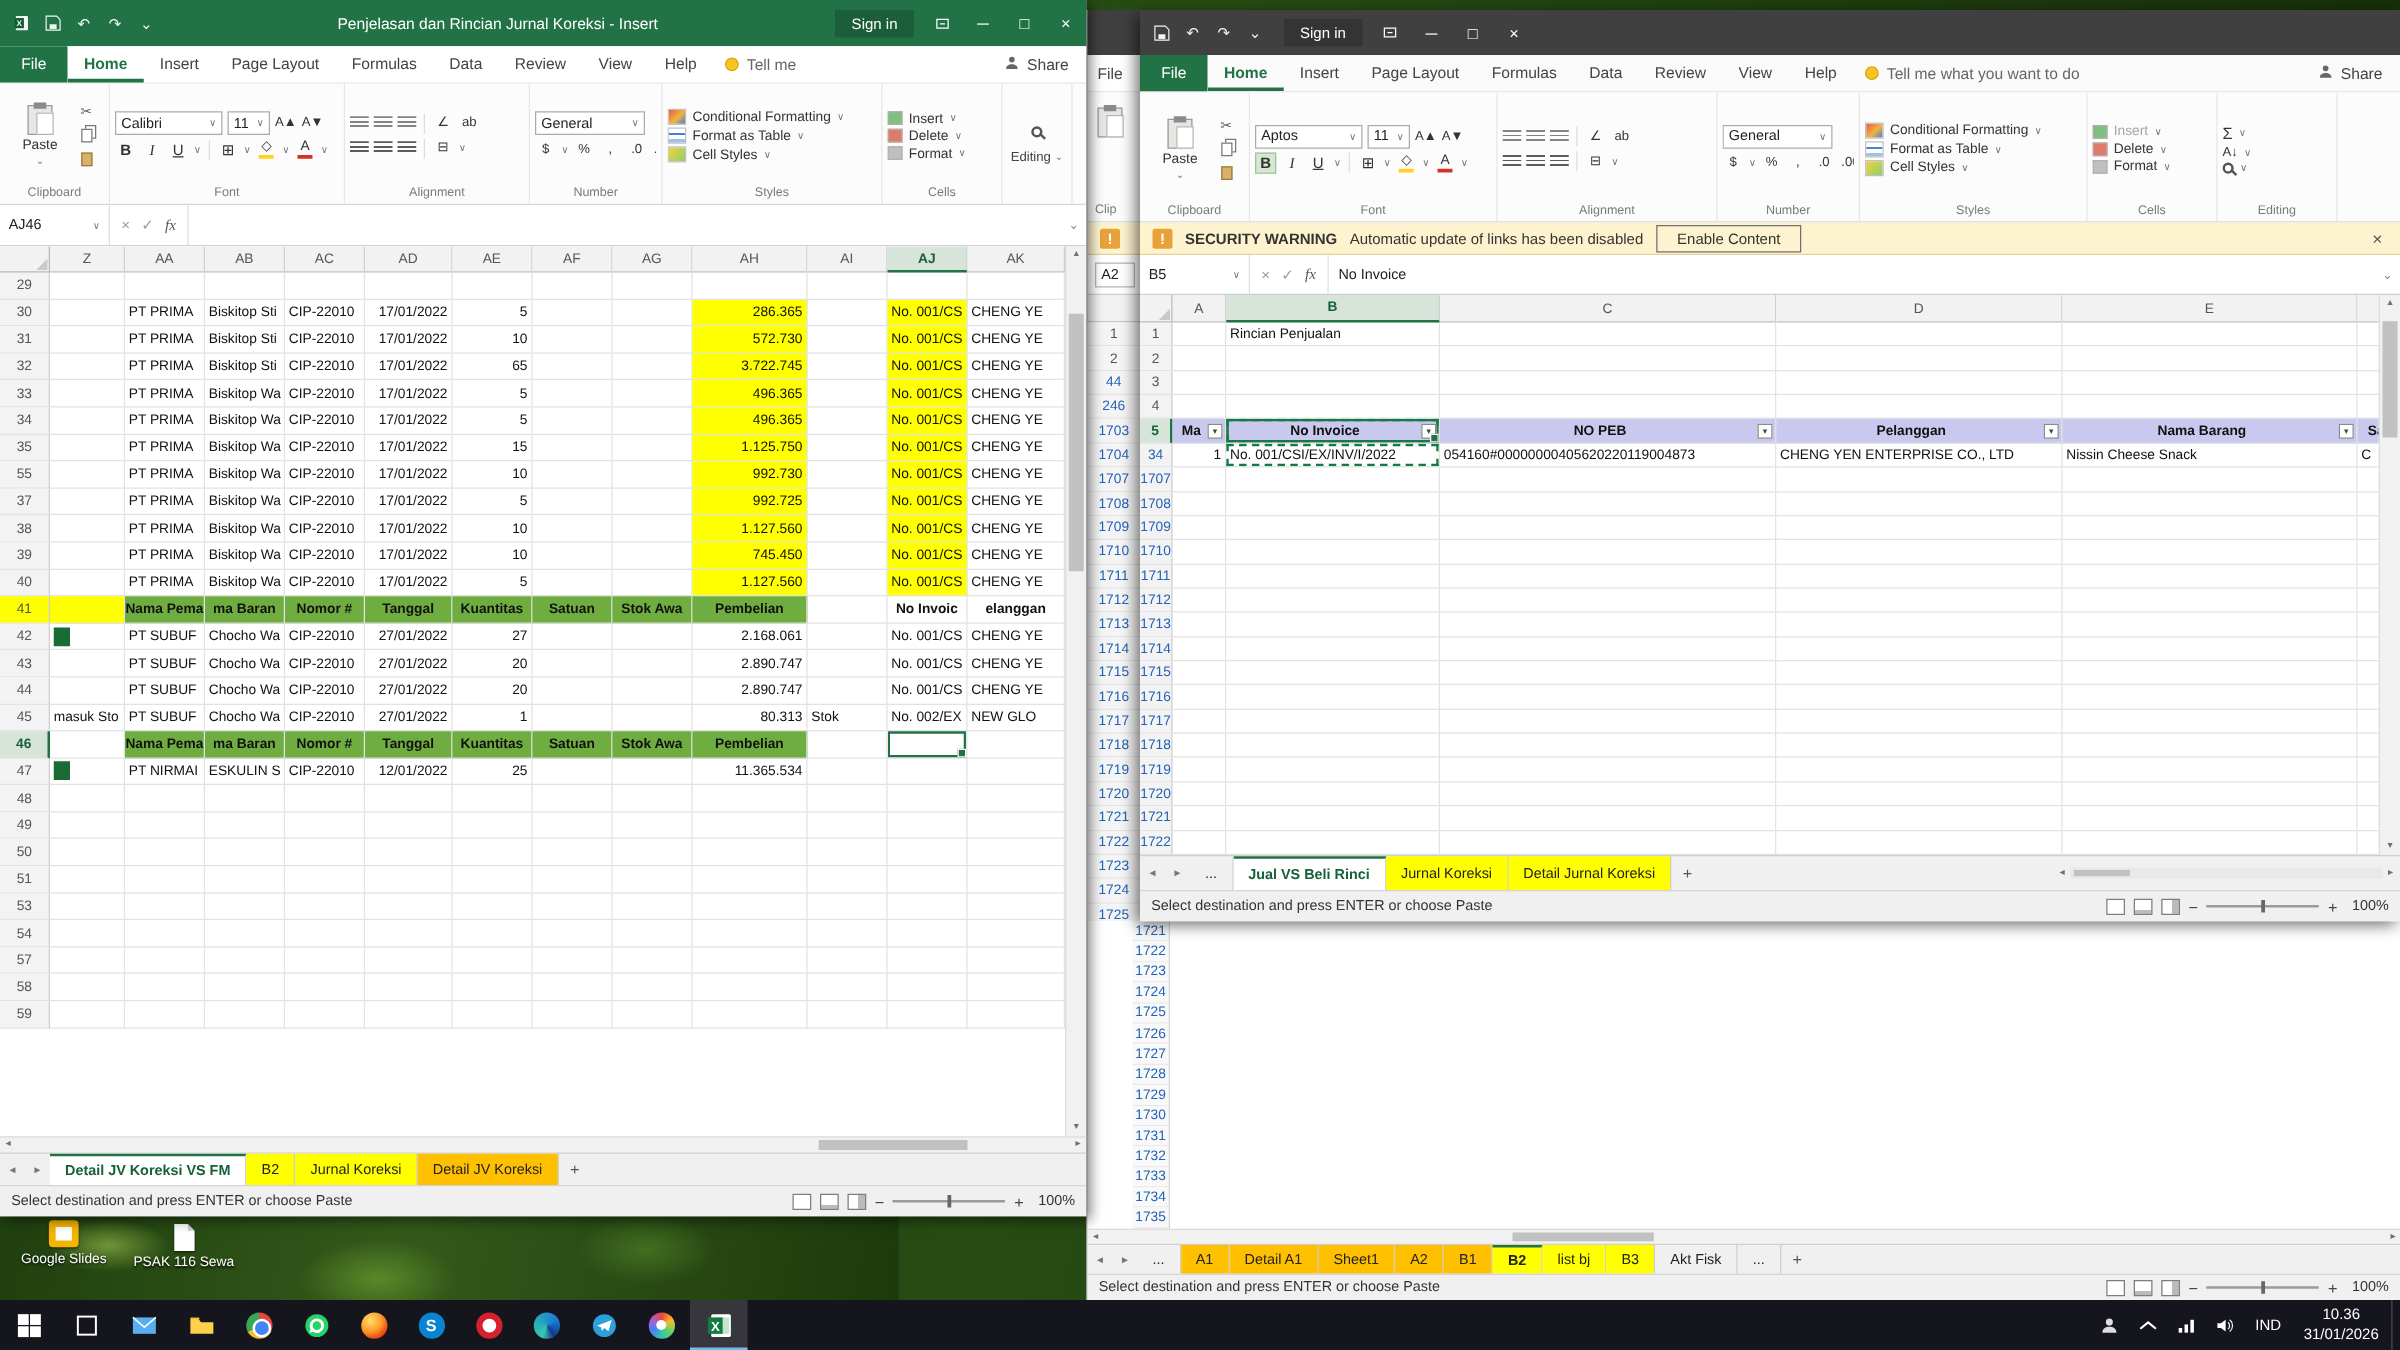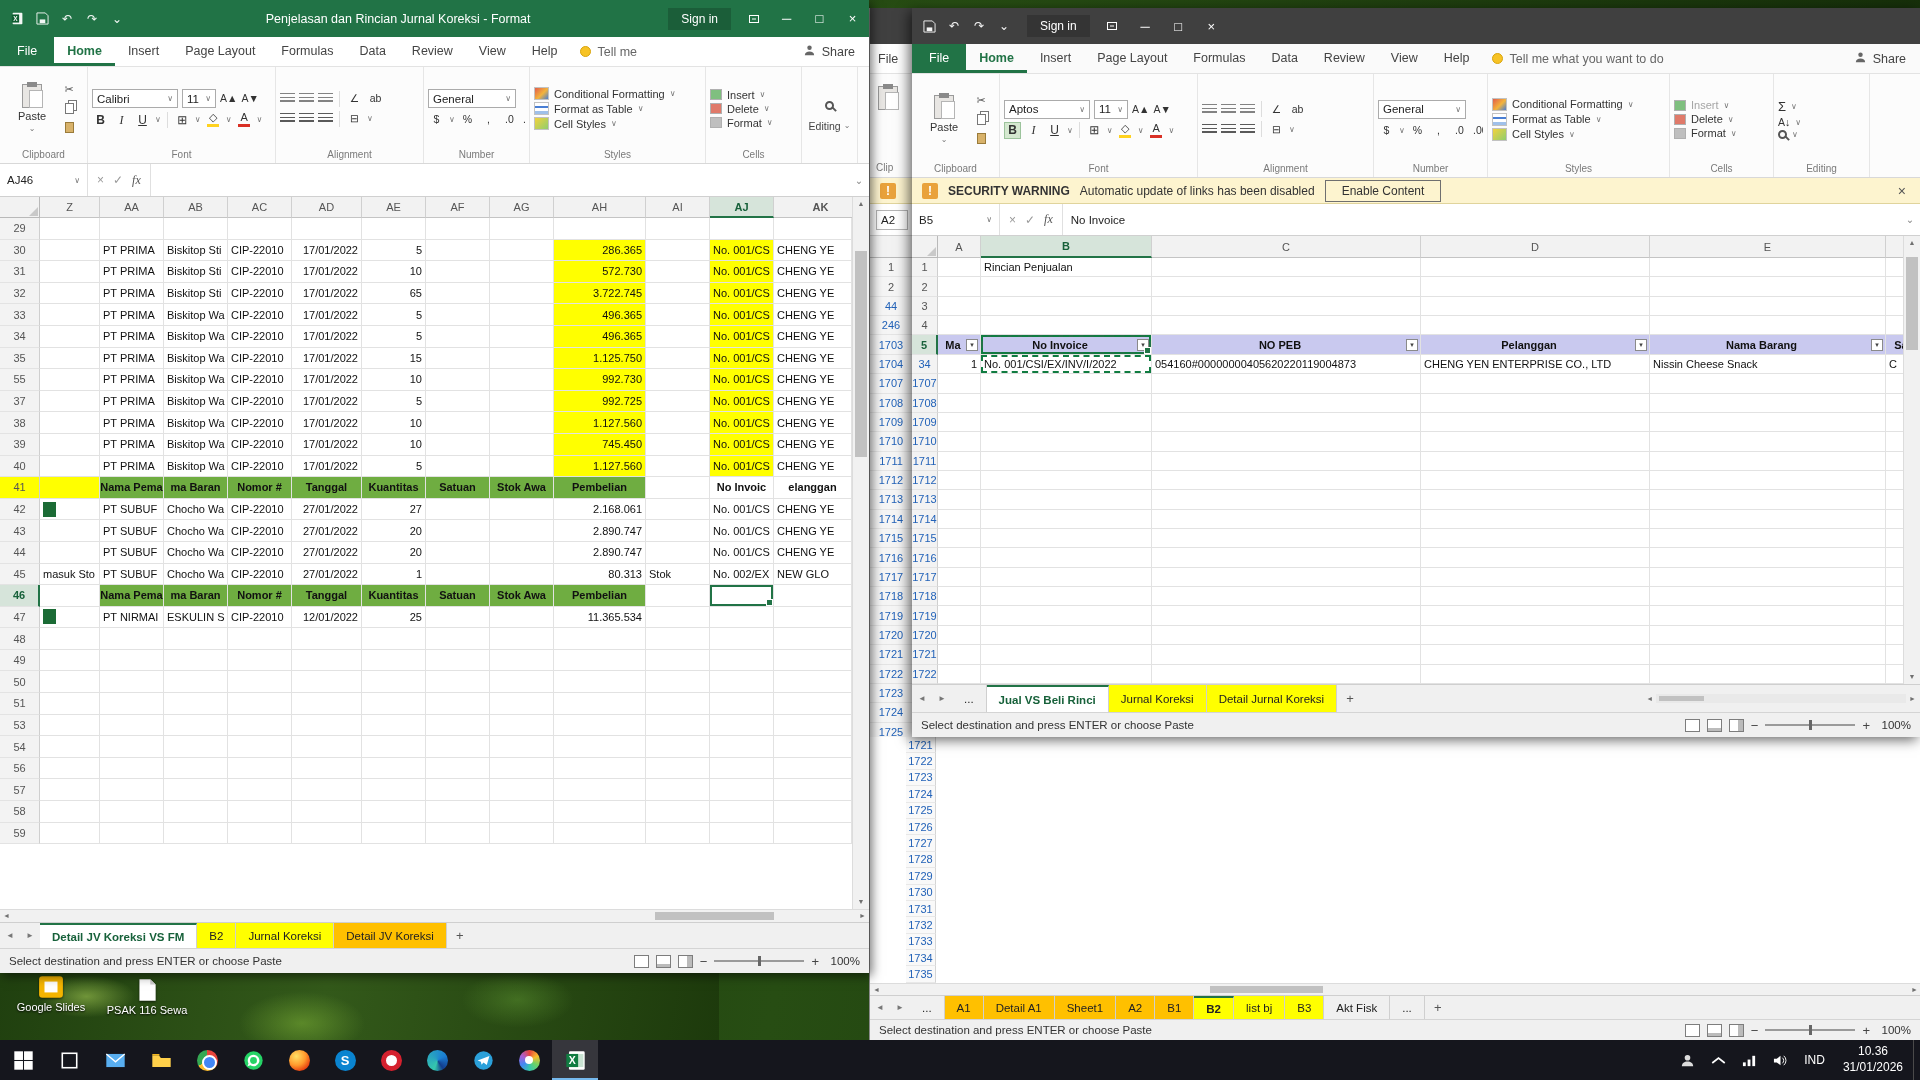--- a/index.html
+++ b/index.html
@@ -346,21 +346,21 @@
         <span class="qic">
             <svg viewBox="0 0 14 14">
               <path d="M1 1h9l3 3v9H1z" fill="none" stroke="#fff"></path>
               <rect x="4" y="8" width="6" height="4" fill="#fff"></rect>
             </svg>
           </span>
         <span class="qic">↶</span>
         <span class="qic">↷</span>
         <span class="qic">⌄</span>
       </div>
-      <div class="t-title">Penjelasan dan Rincian Jurnal Koreksi  -  Format</div>
+      <div class="t-title">Penjelasan dan Rincian Jurnal Koreksi  -  Insert</div>
       <div class="signin">Sign in</div>
       <div class="wbtn">
           <svg viewBox="0 0 12 12">
             <rect x="1.5" y="2.5" width="9" height="7" fill="none" stroke="#fff"></rect>
             <path d="M4 6h4" stroke="#fff"></path>
           </svg>
         </div>
       <div class="wbtn">─</div>
       <div class="wbtn">□</div>
       <div class="wbtn close">×</div>
@@ -560,21 +560,21 @@
           <div class="colh" style="width: 64px;">AA</div>
           <div class="colh" style="width: 64px;">AB</div>
           <div class="colh" style="width: 64px;">AC</div>
           <div class="colh" style="width: 70px;">AD</div>
           <div class="colh" style="width: 64px;">AE</div>
           <div class="colh" style="width: 64px;">AF</div>
           <div class="colh" style="width: 64px;">AG</div>
           <div class="colh" style="width: 92px;">AH</div>
           <div class="colh" style="width: 64px;">AI</div>
           <div class="colh selh" style="width: 64px;">AJ</div>
-          <div class="colh" style="width: 94px; font-weight: bold;">AK</div>
+          <div class="colh" style="width: 78px;">AK</div>
         </div>
       <div id="lw-rows">
           <div class="grow">
             <div class="rnum">29</div>
             <div class="cell" style="width: 60px;"></div>
             <div class="cell" style="width: 64px;"></div>
             <div class="cell" style="width: 64px;"></div>
             <div class="cell" style="width: 64px;"></div>
             <div class="cell num" style="width: 70px;"></div>
             <div class="cell num" style="width: 64px;"></div>
@@ -925,35 +925,20 @@
             <div class="cell num" style="width: 64px;"></div>
             <div class="cell" style="width: 64px;"></div>
             <div class="cell" style="width: 64px;"></div>
             <div class="cell num" style="width: 92px;"></div>
             <div class="cell" style="width: 64px;"></div>
             <div class="cell" style="width: 64px;"></div>
             <div class="cell" style="width: 78px;"></div>
           </div>
           <div class="grow">
             <div class="rnum">54</div>
-            <div class="cell" style="width: 60px;"></div>
-            <div class="cell" style="width: 64px;"></div>
-            <div class="cell" style="width: 64px;"></div>
-            <div class="cell" style="width: 64px;"></div>
-            <div class="cell num" style="width: 70px;"></div>
-            <div class="cell num" style="width: 64px;"></div>
-            <div class="cell" style="width: 64px;"></div>
-            <div class="cell" style="width: 64px;"></div>
-            <div class="cell num" style="width: 92px;"></div>
-            <div class="cell" style="width: 64px;"></div>
-            <div class="cell" style="width: 64px;"></div>
-            <div class="cell" style="width: 78px;"></div>
-          </div>
-          <div class="grow">
-            <div class="rnum">56</div>
             <div class="cell" style="width: 60px;"></div>
             <div class="cell" style="width: 64px;"></div>
             <div class="cell" style="width: 64px;"></div>
             <div class="cell" style="width: 64px;"></div>
             <div class="cell num" style="width: 70px;"></div>
             <div class="cell num" style="width: 64px;"></div>
             <div class="cell" style="width: 64px;"></div>
             <div class="cell" style="width: 64px;"></div>
             <div class="cell num" style="width: 92px;"></div>
             <div class="cell" style="width: 64px;"></div>

